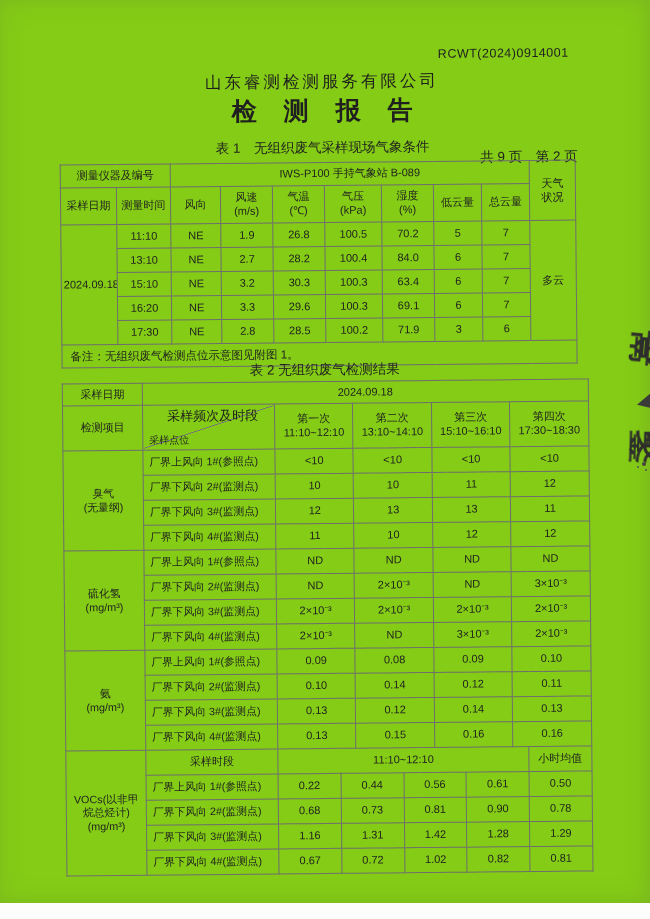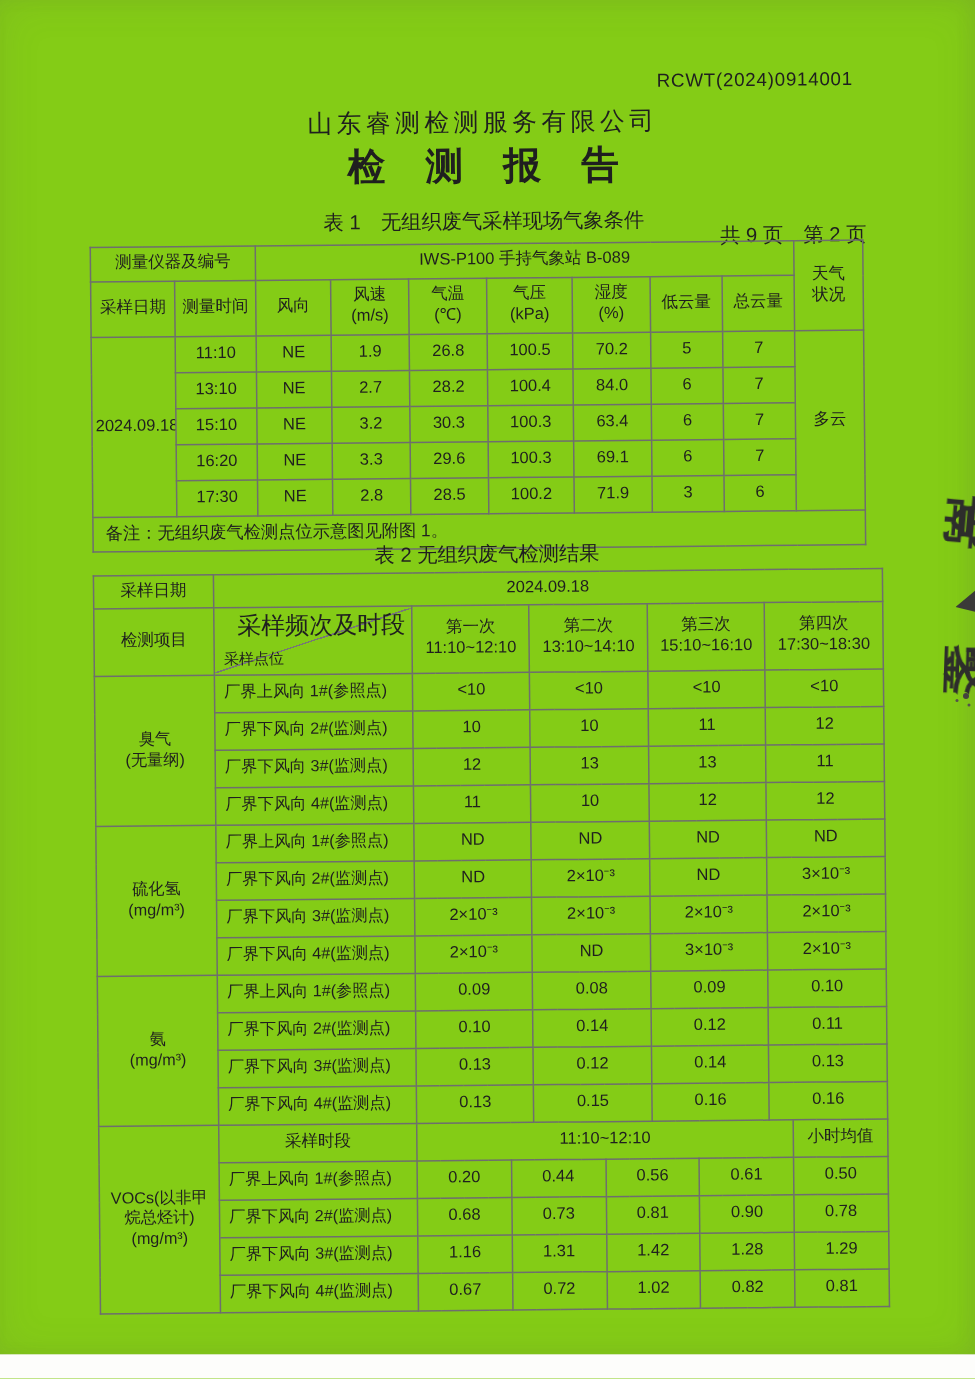--- a/index.html
+++ b/index.html
@@ -32,21 +32,21 @@
   tr.t2r1 td{height:19px;}
   tr.t2head td{height:42px;}
   tr.t2dr td{height:22px;}
   td.point{text-align:left;padding-left:6px;font-size:10.8px;white-space:nowrap;}
   td.gcell{font-size:10.8px;padding:1px 3px;}
   .gname{display:block;}
   .gunit{display:block;}
   td.diag{padding:0;}
   .dwrap{position:relative;width:100%;height:42px;
      background:linear-gradient(to bottom right,transparent 49.3%,#777 49.3%,#777 50.5%,transparent 50.5%);}
-  .dt{position:absolute;top:2px;right:4px;font-size:16px;}
+  .dt{position:absolute;top:2px;right:16px;font-size:13px;}
   .db{position:absolute;bottom:2px;left:6px;font-size:10px;}
 
   .smudge{position:absolute;color:#2d2d2b;font-weight:bold;pointer-events:none;}
   .s1{top:324px;right:-14px;font-size:36px;transform:rotate(95deg);filter:blur(.5px);}
   .s2{top:393px;right:-1px;width:14px;height:15px;background:#3a3a38;
       clip-path:polygon(100% 0,100% 100%,0 78%);filter:blur(.4px);}
   .s3{top:424px;right:-12px;font-size:34px;transform:rotate(92deg);filter:blur(.5px);}
   .s4{top:462px;right:4px;width:4px;height:4px;background:#44423e;border-radius:50%;
       box-shadow:-6px 3px 0 -1px #55524c, 2px 6px 0 -1px #55524c;}
 </style>
@@ -334,21 +334,21 @@
             <td colspan="5">0.16</td>
           </tr>
           <tr class="t2dr">
             <td rowspan="5" class="gcell"><span><span class="gname">VOCs(以非甲烷总烃计)</span><span class="gunit">(mg/m³)</span></span></td>
             <td>采样时段</td>
             <td colspan="16">11:10~12:10</td>
             <td colspan="4">小时均值</td>
           </tr>
           <tr class="t2dr">
             <td class="point">厂界上风向 1#(参照点)</td>
-            <td colspan="4">0.20</td>
+            <td colspan="4">0.22</td>
             <td colspan="4">0.44</td>
             <td colspan="4">0.56</td>
             <td colspan="4">0.61</td>
             <td colspan="4">0.50</td>
           </tr>
           <tr class="t2dr">
             <td class="point">厂界下风向 2#(监测点)</td>
             <td colspan="4">0.68</td>
             <td colspan="4">0.73</td>
             <td colspan="4">0.81</td>

